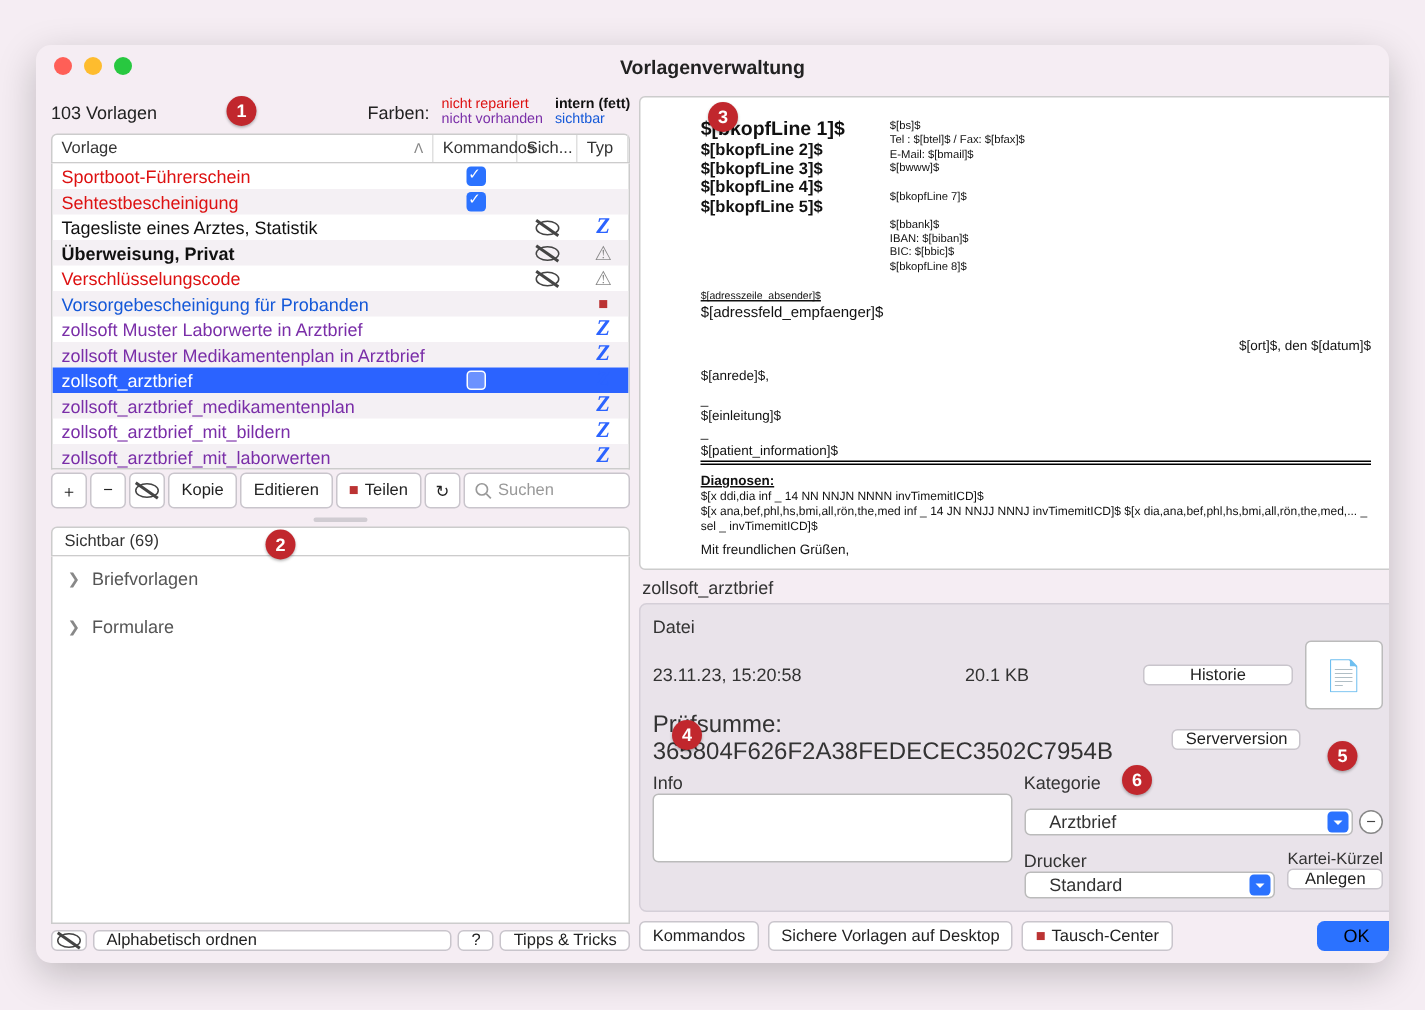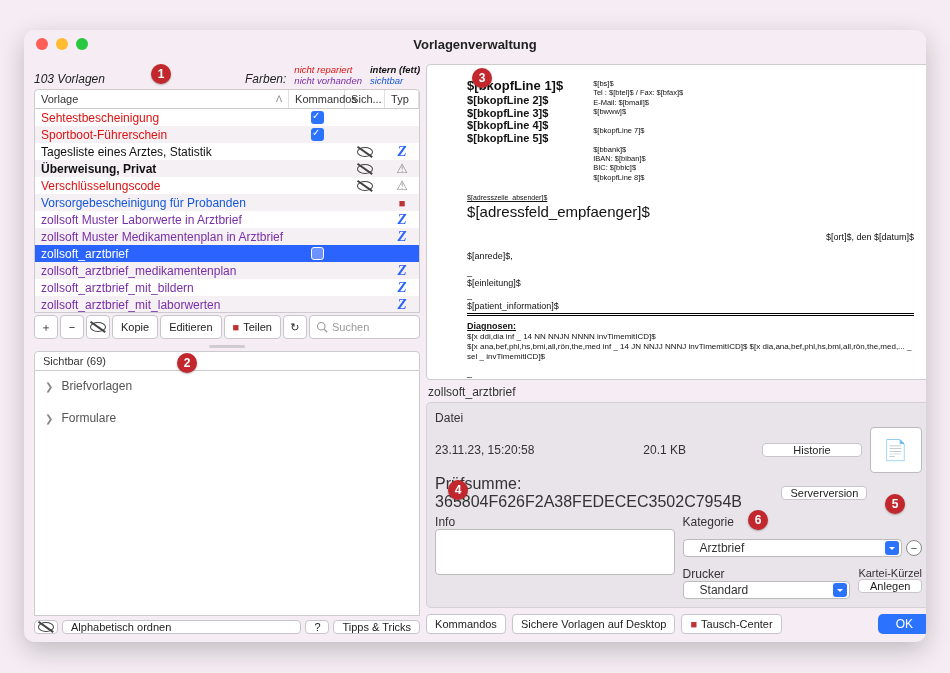--- a/index.html
+++ b/index.html
@@ -7,21 +7,21 @@
 .window { background: #f5edf3; width: 902px; height: 612px; margin: 30px 24px; border-radius: 10px; box-shadow: 0 8px 26px rgba(0,0,0,.22); overflow: hidden; display:flex; flex-direction:column; }
 .titlebar { height:28px; display:flex; align-items:center; position:relative; }
 .traffic { display:flex; gap:8px; margin-left:12px; }
 .tlight { width:12px; height:12px; border-radius:50%; }
 .tl-close{background:#ff5f57}.tl-min{background:#febc2e}.tl-max{background:#28c840}
 .title { position:absolute; left:0; right:0; text-align:center; font-size:13px; font-weight:700; color:#222; }
 .body { flex:1; display:flex; padding:6px 10px 8px 10px; gap:6px; min-height:0; }
 .left { width:402px; display:flex; flex-direction:column; min-height:0; }
 .right { flex:1; display:flex; flex-direction:column; min-height:0; }
 
-.top-row { display:flex; align-items:flex-end; font-size:12px; height:22px; margin-bottom:3px;font-style:italic; }
+.top-row { display:flex; align-items:center; font-size:12px; height:22px; margin-bottom:3px; }
 .count { font-weight:400; color:#222; }
 .farben-lbl { margin-left:auto; margin-right:8px; color:#222; }
 .legend { font-size:9.5px; line-height:1.1; display:grid; grid-template-columns:auto auto; column-gap:8px; }
 .leg-red{color:#d11}.leg-purple{color:#7a2ea8}.leg-black{font-weight:700;color:#111}.leg-blue{color:#1458d8}
 
 .callout { position:absolute; width:20px; height:20px; border-radius:50%; background:#c1272d; color:#fff; font-size:12px; font-weight:700; display:flex; align-items:center; justify-content:center; z-index:10; box-shadow:0 1px 2px rgba(0,0,0,.3); }
 
 .thead { display:flex; background:#fff; border:1px solid #ccc; border-radius:4px 4px 0 0; font-size:11px; color:#333; height:20px; }
 .thead .col { padding:2px 6px; border-right:1px solid #e0e0e0; display:flex; align-items:center; }
 .col-v{flex:1}.col-f{width:56px}.col-s{width:40px}.col-t{width:34px;border-right:none}
@@ -84,21 +84,21 @@
 .panel .spacer{flex:1}
 .select{background:#fff;border:1px solid #bbb;border-radius:4px;font-size:12px;padding:1px 18px 1px 16px;position:relative;min-width:120px}
 .select .arr{position:absolute;right:2px;top:1px;width:14px;height:14px;background:#2b72ff;border-radius:3px;display:flex;align-items:center;justify-content:center}
 .select .arr::after{content:"";border:3px solid transparent;border-top-color:#fff;margin-top:3px}
 .circle-btn{width:16px;height:16px;border:1px solid #888;border-radius:50%;display:flex;align-items:center;justify-content:center;font-size:11px;color:#444;background:#fff}
 .textarea{background:#fff;border:1px solid #bbb;border-radius:4px;min-height:46px;width:100%}
 
 .thumb{width:52px;height:46px;background:#fff;border:1px solid #bbb;border-radius:4px;display:flex;align-items:center;justify-content:center;font-size:20px;color:#888}
 
 .right-bottom{display:flex;gap:6px;margin-top:6px}
-.btn-primary{background:#2b72ff;color:#ffffff;border:none;border-radius:5px;font-size:12px;padding:3px 18px;margin-left:auto}
+.btn-primary{background:#2b72ff;color:#000000;border:none;border-radius:5px;font-size:12px;padding:3px 18px;margin-left:auto}
 
 </style>
 </head>
 <body>
 
 <div class="window">
   <div class="titlebar">
     <div class="traffic">
       <div class="tlight tl-close"></div>
       <div class="tlight tl-min"></div>
@@ -125,29 +125,29 @@
         <div class="col col-v">
             <span>Vorlage</span>
             <span class="sort-ind">ᐱ</span>
           </div>
         <div class="col col-f">Kommandos</div>
         <div class="col col-s">Sich...</div>
         <div class="col col-t">Typ</div>
       </div>
       <div class="tbody" id="tbody">
           <div class="trow">
-            <div class="cell cell-v c-red">Sehtestbescheinigung</div>
+            <div class="cell cell-v c-red">Sportboot-Führerschein</div>
             <div class="cell cell-f">
               <div class="chk"></div>
             </div>
             <div class="cell cell-s"></div>
             <div class="cell cell-t"></div>
           </div>
           <div class="trow">
-            <div class="cell cell-v c-red">Sportboot-Führerschein</div>
+            <div class="cell cell-v c-red">Sehtestbescheinigung</div>
             <div class="cell cell-f">
               <div class="chk"></div>
             </div>
             <div class="cell cell-s"></div>
             <div class="cell cell-t"></div>
           </div>
           <div class="trow">
             <div class="cell cell-v c-black">Tagesliste eines Arztes, Statistik</div>
             <div class="cell cell-f"></div>
             <div class="cell cell-s">
@@ -302,33 +302,34 @@
               <div>&nbsp;</div>
               <div>$[bkopfLine 7]$</div>
               <div>&nbsp;</div>
               <div>$[bbank]$</div>
               <div>IBAN: $[biban]$</div>
               <div>BIC: $[bbic]$</div>
               <div>$[bkopfLine 8]$</div>
             </div>
         </div>
         <div class="small-u">$[adresszeile_absender]$</div>
-        <div style="font-size:15px">$[adressfeld_empfaenger]$</div>
+        <div style="font-size:10px">$[adressfeld_empfaenger]$</div>
         <div class="ort">$[ort]$, den $[datum]$</div>
         <div class="para">$[anrede]$,</div>
         <div style="font-size:9px">_</div>
         <div style="font-size:9px">$[einleitung]$</div>
         <div style="font-size:9px">_</div>
         <div style="font-size:9px">$[patient_information]$</div>
         <hr>
           <hr>
         <div style="height:4px"></div>
         <div class="diag-t">Diagnosen:</div>
         <div style="font-size:8px">$[x ddi,dia inf _ 14 NN NNJN NNNN invTimemitICD]$</div>
         <div style="font-size:8px">$[x ana,bef,phl,hs,bmi,all,rön,the,med inf _ 14 JN NNJJ NNNJ invTimemitICD]$ $[x dia,ana,bef,phl,hs,bmi,all,rön,the,med,... _ sel _ invTimemitICD]$</div>
+        <div class="para">Mit freundlichen Grüßen,</div>
         <div style="font-size:9px;margin-top:6px">_</div>
         <div class="para">$[arztname]$</div>
         <div class="para">$[fusszeile]$</div>
       </div>
 
       <div class="meta">
         <div class="meta-title">zollsoft_arztbrief</div>
         <div class="panel">
           <div class="prow">
             <span class="lbl">Datei</span>

